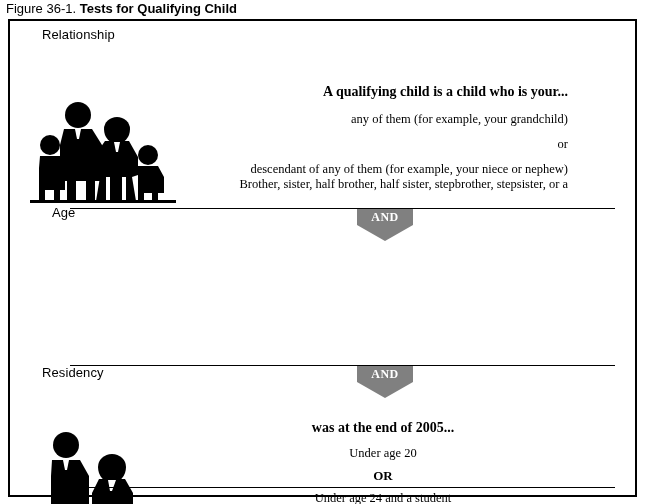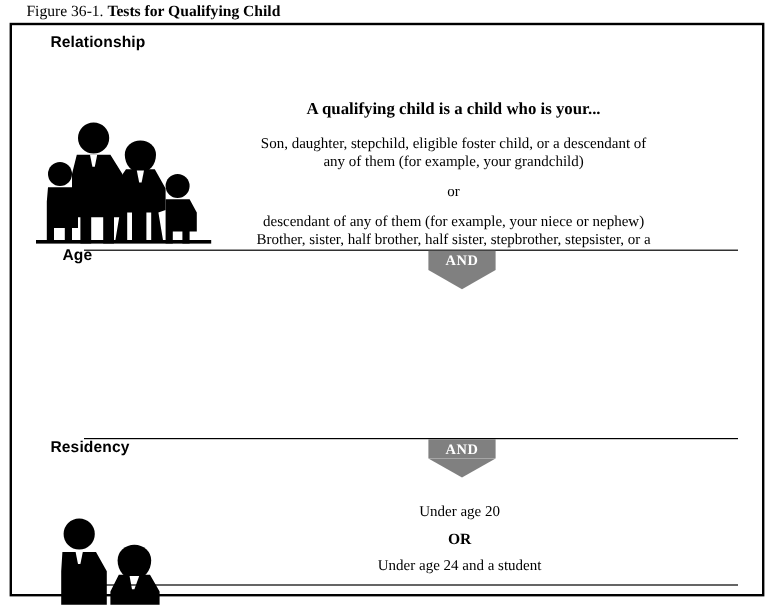--- a/index.html
+++ b/index.html
@@ -22,22 +22,21 @@
   }
 
   
   .fig-title {
     position: absolute;
     left: 6px;
     top: 1px;
     font-size: 13px;
     line-height: 16px;
     white-space: nowrap;
-    font-family: Liberation Serif, serif;
-    margin-left: 16px;
+    font-family: Liberation Sans, sans-serif;
   }
   .fig-title .fig-num {
     font-weight: normal;
   }
   .fig-title .fig-caption {
     font-weight: bold;
   }
 
   
   .frame {
@@ -57,21 +56,21 @@
     left: 0;
     right: 0;
   }
   .sec-relationship { top: 0px;   height: 172px; }
   .sec-age          { top: 176px; height: 148px; padding-left: 40px; }
   .sec-residency    { top: 330px; height: 122px; }
 
   .section-label {
     position: absolute;
     font-size: 13px;
-    font-weight: bold;
+    font-weight: normal;
     font-family: "Liberation Sans", sans-serif;
     letter-spacing: 0.1px;
     white-space: nowrap;
   }
   .lbl-relationship { left: 32px; top: 6px; }
   .lbl-age          { left: 42px; top: 8px; }
   .lbl-residency    { left: 32px; top: 14px; text-align: center; }
 
   
   .divider {
@@ -93,21 +92,21 @@
   .art-family    { left: 18px;  top: 78px;  }
   .art-kids      { left: 28px;  top: 230px; }
 
   
   .textblock {
     position: absolute;
     text-align: center;
     font-family: "Liberation Serif", serif;
     color: #000000;
   }
-  .tb-relationship { left: 178px; top: 62px;  width: 380px; }
+  .tb-relationship { left: 178px; top: 62px;  width: 380px; text-align: right; }
   .tb-age          { left: 178px; top: 222px; width: 390px; }
 
   .lead {
     font-size: 14px;
     font-weight: bold;
     line-height: 17px;
     margin: 0 0 12px 0;
   }
   .body-line {
     font-size: 12.5px;
@@ -203,21 +202,20 @@
           <polygon points="86,43 92,43 90,53 88,53" fill="#ffffff"></polygon>
 
           <circle cx="120" cy="56" r="10"></circle>
           <path d="M110 67 h20 l6 11 v16 h-6 v10 h-6 v-10 h-8 v10 h-6 v-26 z"></path>
           <path d="M108 70 l-14 -8 l-3 5 l14 9 z"></path>
         </g>
       </svg>
 
       <div class="textblock tb-relationship">
         <p class="lead">A qualifying child is a child who is your...</p>
-        <p class="body-line">Son, daughter, stepchild, eligible foster child, or a descendant of</p>
         <p class="body-line">any of them (for example, your grandchild)</p>
         <p class="conj">or</p>
         <p class="body-line">descendant of any of them (for example, your niece or nephew)</p>
         <p class="body-line">Brother, sister, half brother, half sister, stepbrother, stepsister, or a</p>
       </div>
     </div>
 
     <div class="divider div-1"></div>
 
     <div class="and-badge and-1">
@@ -238,20 +236,21 @@
           <path d="M14 33 h28 l9 16 v30 l-6 3 v22 h-9 v-22 h-8 v22 h-9 v-22 l-6 -3 v-30 z"></path>
           <polygon points="25,33 31,33 29,43 27,43" fill="#ffffff"></polygon>
 
           <path d="M60 40 a14 13 0 0 1 28 0 a14 16 0 0 1 -28 0 z"></path>
           <path d="M61 52 h26 l8 14 v16 l-6 2 l4 18 h-9 v-18 h-4 v18 h-11 v-18 h-4 v18 h-9 l4 -18 l-6 -2 v-16 z"></path>
           <polygon points="70,53 78,53 74,64 72,64" fill="#ffffff"></polygon>
         </g>
       </svg>
 
       <div class="textblock tb-age">
+        <p class="lead">was at the end of 2005...</p>
         <p class="body-line">Under age 20</p>
         <p class="conj-strong">OR</p>
         <p class="body-line">Under age 24 and a student</p>
 
       </div>
     </div>
 
     <div class="divider div-2"></div>
 
     <div class="and-badge and-2">

